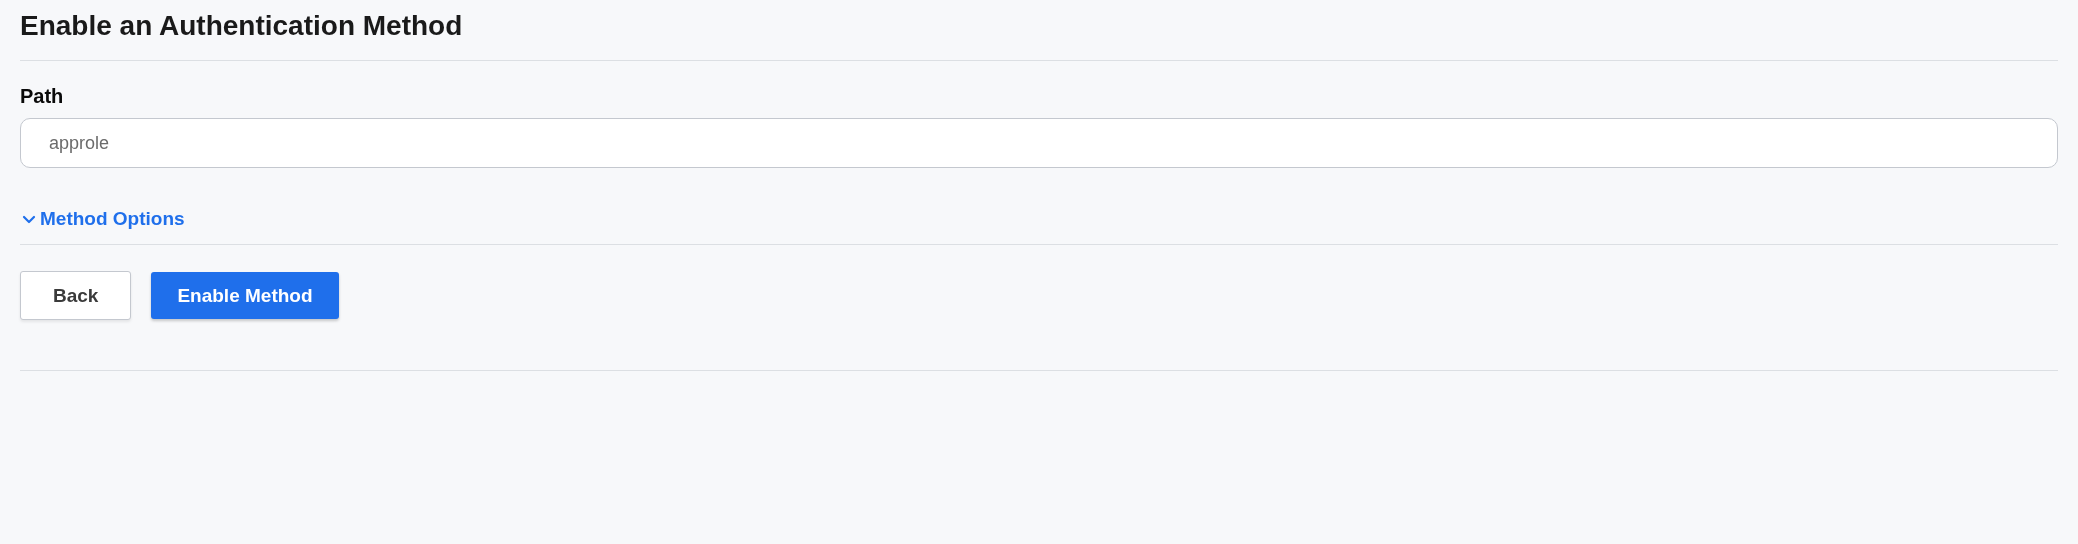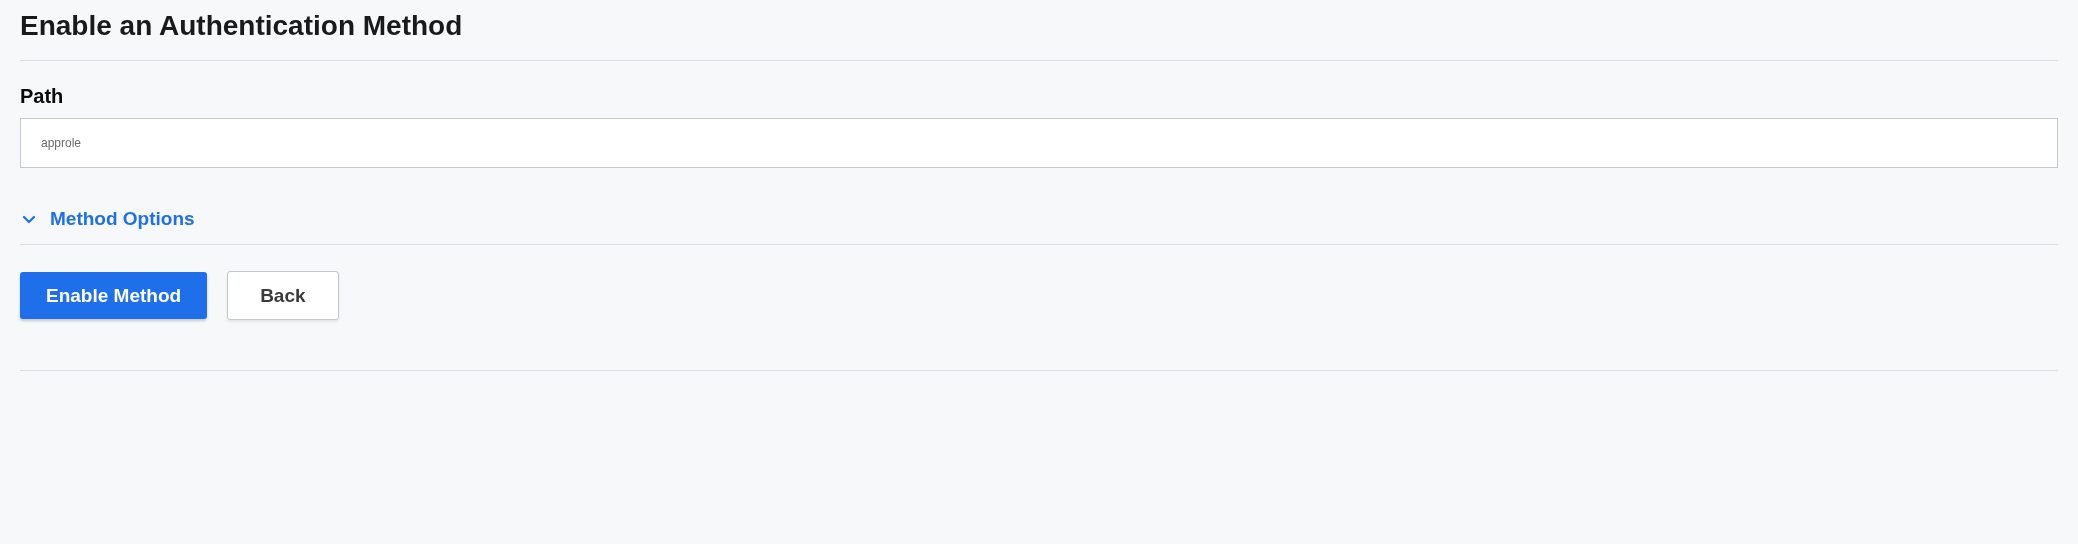--- a/index.html
+++ b/index.html
@@ -27,32 +27,32 @@
     .field-label {
       font-size: 20px;
       font-weight: 700;
       color: #0a0a0a;
       margin-bottom: 10px;
       display: block;
     }
     .text-input {
       width: 100%;
       height: 50px;
-      font-size: 12px;
-      padding: 10px 20px;
+      font-size: 18px;
+      padding: 10px 28px;
       border: 1px solid #c4c8cf;
       background: #ffffff;
       color: #6b6b6b;
-      border-radius: 0;
+      border-radius: 10px;
       outline: none;
     }
     .method-options-toggle {
       display: inline-flex;
       align-items: center;
-      gap: 12px;
+      gap: 2px;
       margin-top: 40px;
       margin-bottom: 14px;
       cursor: pointer;
       color: #1f6feb;
       font-size: 19px;
       font-weight: 600;
     }
     .chevron-icon {
       width: 18px;
       height: 18px;
@@ -113,20 +113,20 @@
     <svg width="16" height="16" viewBox="0 0 16 16" fill="none" stroke="#1f6feb" stroke-width="2.2" stroke-linecap="round" stroke-linejoin="round">
       <polyline points="3,6 8,11 13,6"></polyline>
     </svg>
   </span>
   <span>Method Options</span>
 </div>
 
 <hr class="options-divider">
 
 <div class="button-row">
+  <button class="btn btn-secondary">Back</button>
   <button class="btn btn-primary">Enable Method</button>
-  <button class="btn btn-secondary">Back</button>
 </div>
 
 <hr class="bottom-divider">
 
 
 
 
 </body></html>

